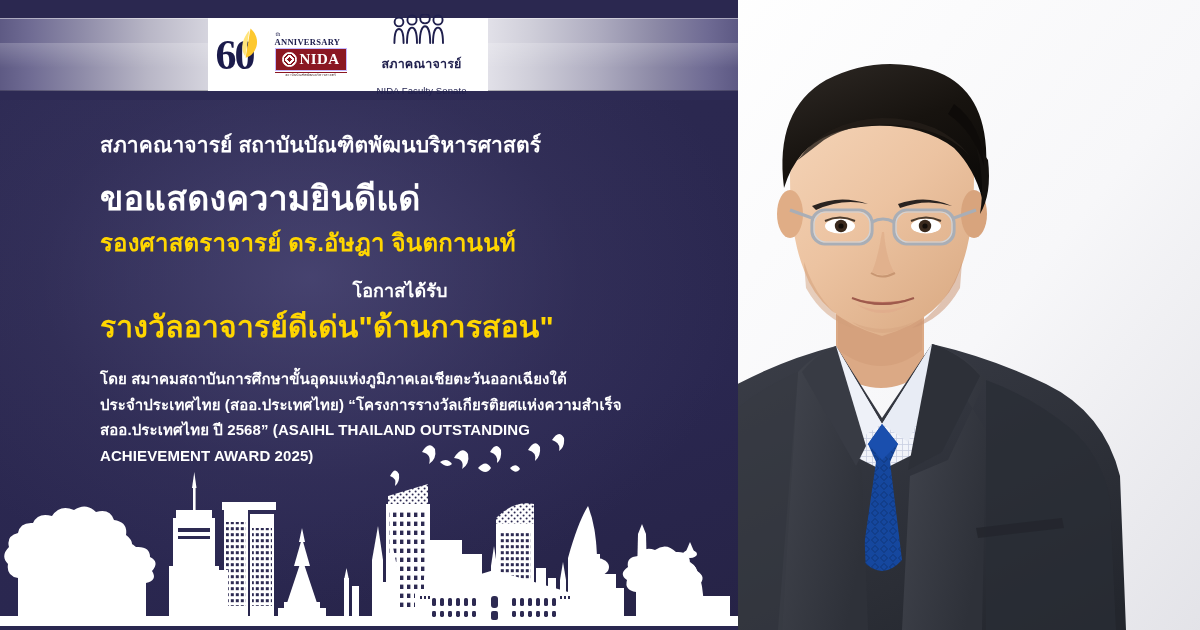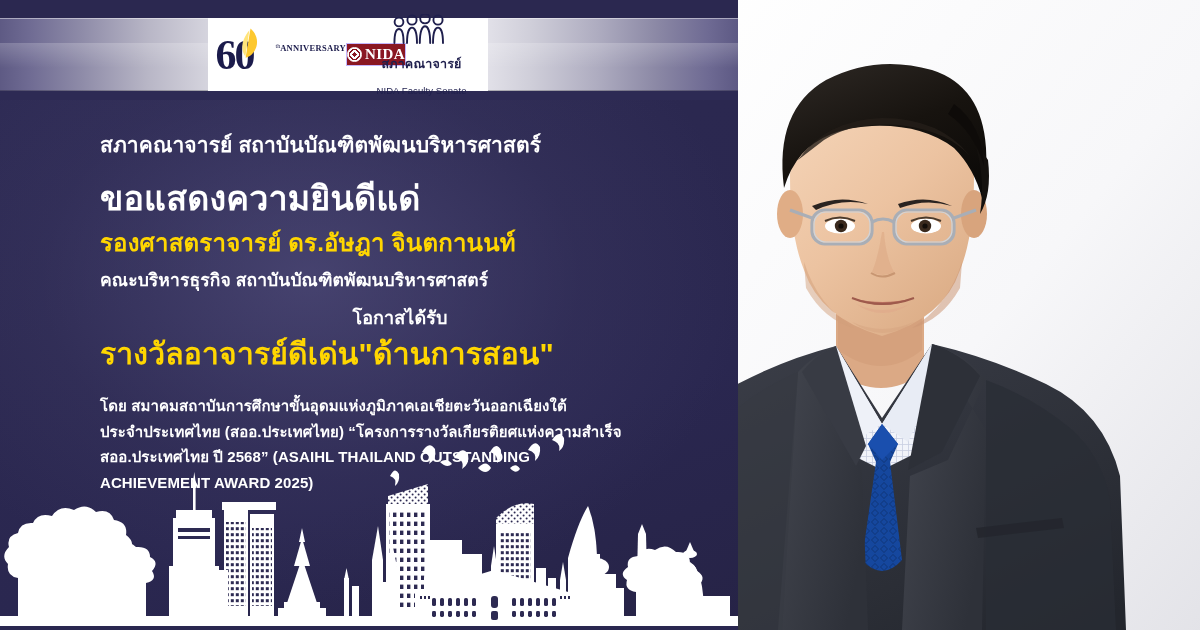--- a/index.html
+++ b/index.html
@@ -122,21 +122,21 @@
     color: #1b1b4b;
     line-height: 44px;
   }
   .leaf {
     position: absolute;
     left: 22px; top: -4px;
     width: 21px; height: 30px;
   }
   .nida-right {
     display: flex;
-    flex-direction: row;
+    flex-direction: column;
     align-items: flex-start;
     width: 72px;
   }
   .anniv-th {
     font-family: "Liberation Serif", "DejaVu Serif", serif;
     font-size: 6px;
     color: #1b1b4b;
     line-height: 6px;
     margin-left: 1px;
   }
@@ -529,21 +529,20 @@
         <path d="M130 38 q6 -6 10 1 q-4 6 -10 -1 z"></path>
         <path d="M148 20 q7 -12 12 -3 q1 9 -5 14 q2 -9 -7 -11 z"></path>
         <path d="M172 10 q7 -11 12 -2 q1 9 -5 13 q2 -8 -7 -11 z"></path>
       </g>
     </svg>
 
     <div class="text-block">
       <div class="line-org">สภาคณาจารย์ สถาบันบัณฑิตพัฒนบริหารศาสตร์</div>
       <div class="line-congrats">ขอแสดงความยินดีแด่</div>
       <div class="line-name">รองศาสตราจารย์ ดร.อัษฎา จินตกานนท์</div>
-      <div class="line-faculty">คณะบริหารธุรกิจ สถาบันบัณฑิตพัฒนบริหารศาสตร์</div>
       <div class="line-occasion">โอกาสได้รับ</div>
       <div class="line-award">รางวัลอาจารย์ดีเด่น"ด้านการสอน"</div>
       <div class="paragraph">
         <span class="pline">โดย สมาคมสถาบันการศึกษาขั้นอุดมแห่งภูมิภาคเอเชียตะวันออกเฉียงใต้</span>
         <span class="pline">ประจำประเทศไทย (สออ.ประเทศไทย) “โครงการรางวัลเกียรติยศแห่งความสำเร็จ</span>
         <span class="pline">สออ.ประเทศไทย ปี 2568” (ASAIHL THAILAND OUTSTANDING</span>
         <span class="pline">ACHIEVEMENT AWARD 2025)</span>
       </div>
     </div>
 

